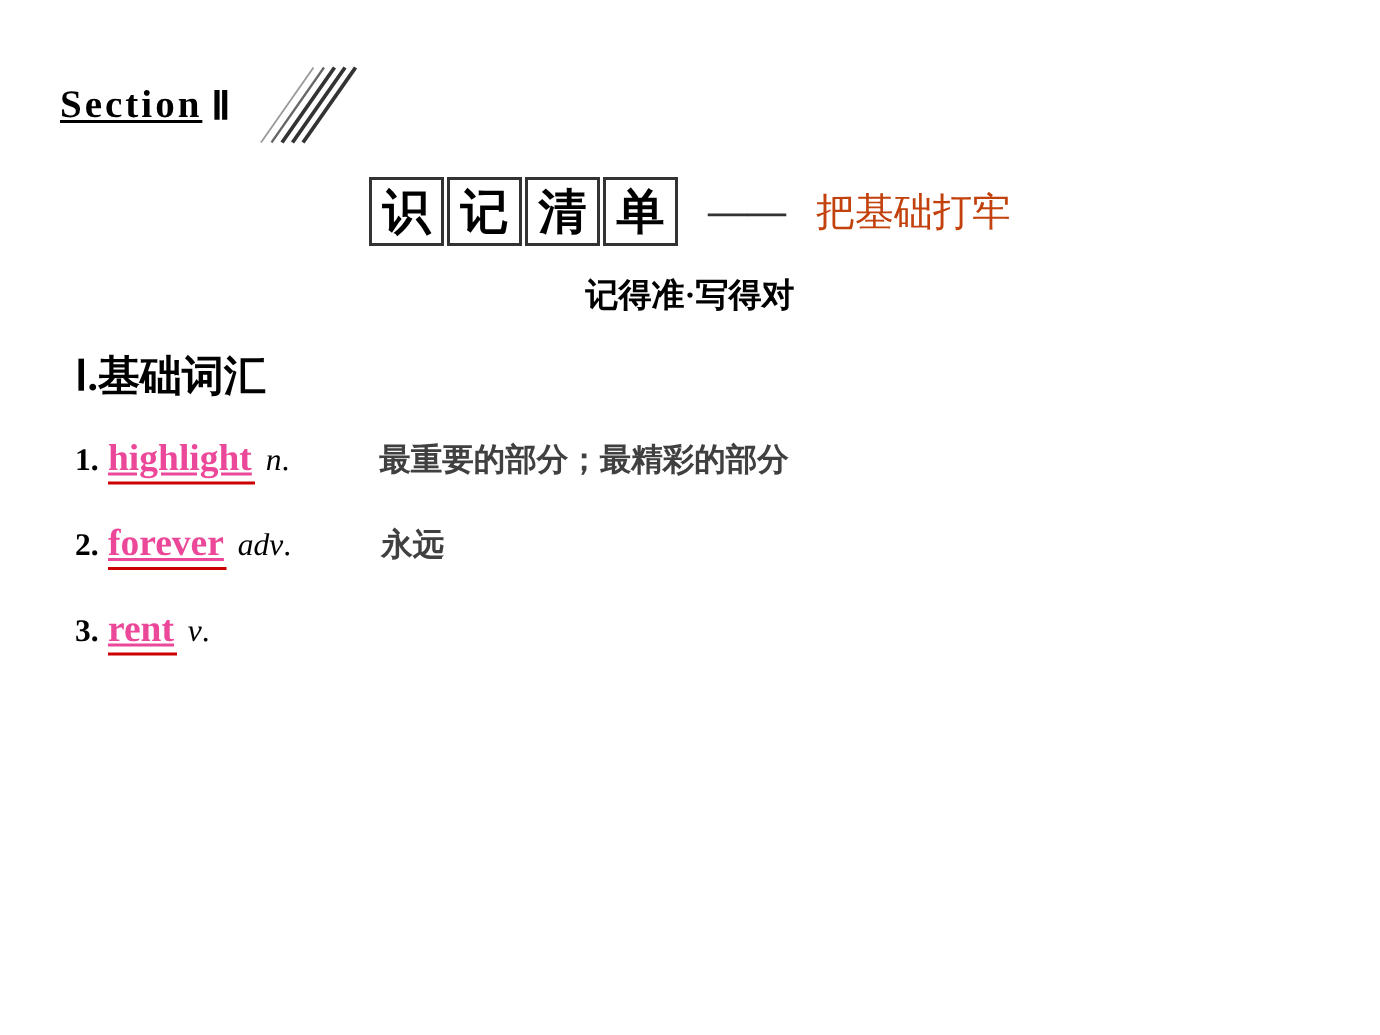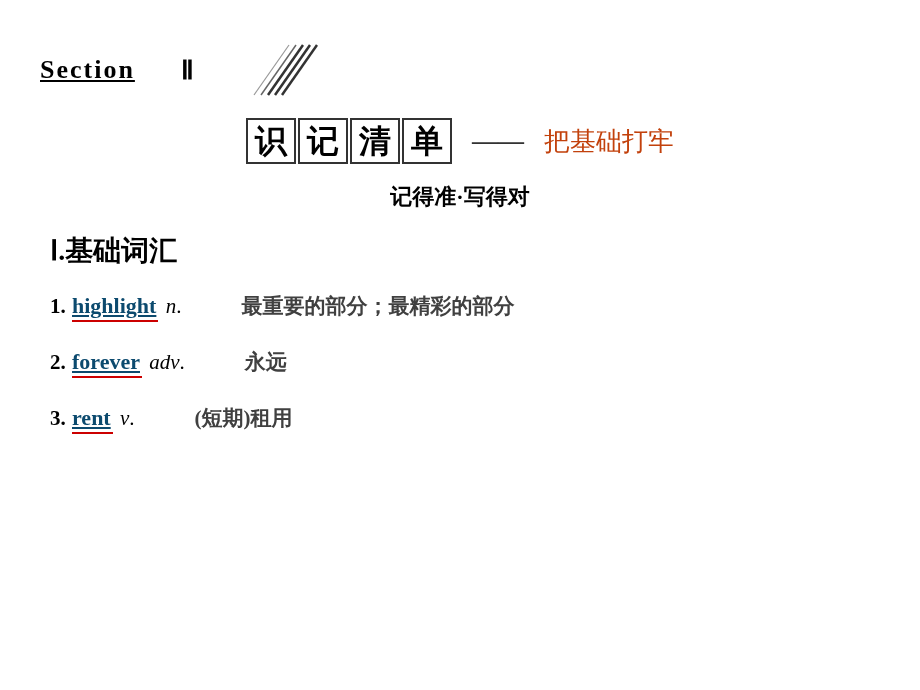--- a/index.html
+++ b/index.html
@@ -23,21 +23,20 @@
       padding: 30px 40px;
       position: relative;
     }
 
     
     .header-row {
       display: flex;
       align-items: center;
       margin-bottom: 18px;
       margin-top: 10px;
-      gap: 40px;
     }
 
     .section-label {
       font-size: 26px;
       font-weight: bold;
       font-family: "Times New Roman", serif;
       text-decoration: underline;
       letter-spacing: 2px;
     }
 
@@ -145,23 +144,23 @@
     }
 
     .vocab-number {
       font-size: 21px;
       font-weight: bold;
       font-family: "Times New Roman", serif;
       min-width: 22px;
     }
 
     .vocab-word {
-      color: #0c4a6e;
-      font-weight: bold;
-      font-size: 22px;
+      color: #ec4899;
+      font-weight: bold;
+      font-size: 25px;
       font-family: "Times New Roman", serif;
       text-decoration: underline;
       margin-right: 2px;
     }
 
     .vocab-pos {
       font-style: italic;
       font-size: 21px;
       font-family: "Times New Roman", serif;
       color: #000;
@@ -254,18 +253,17 @@
       <span class="vocab-meaning">永远</span>
     </div>
 
     <div class="vocab-entry">
       <span class="vocab-number">3.</span>
       <span class="word-underline">
         <span class="vocab-word">rent</span>
       </span>
       <span class="vocab-pos">&nbsp;v</span>
       <span class="vocab-dot">.</span>
-      <span class="vocab-meaning">(短期)租用</span>
     </div>
 
   </div>
 
 </div>
 
 </body></html>

